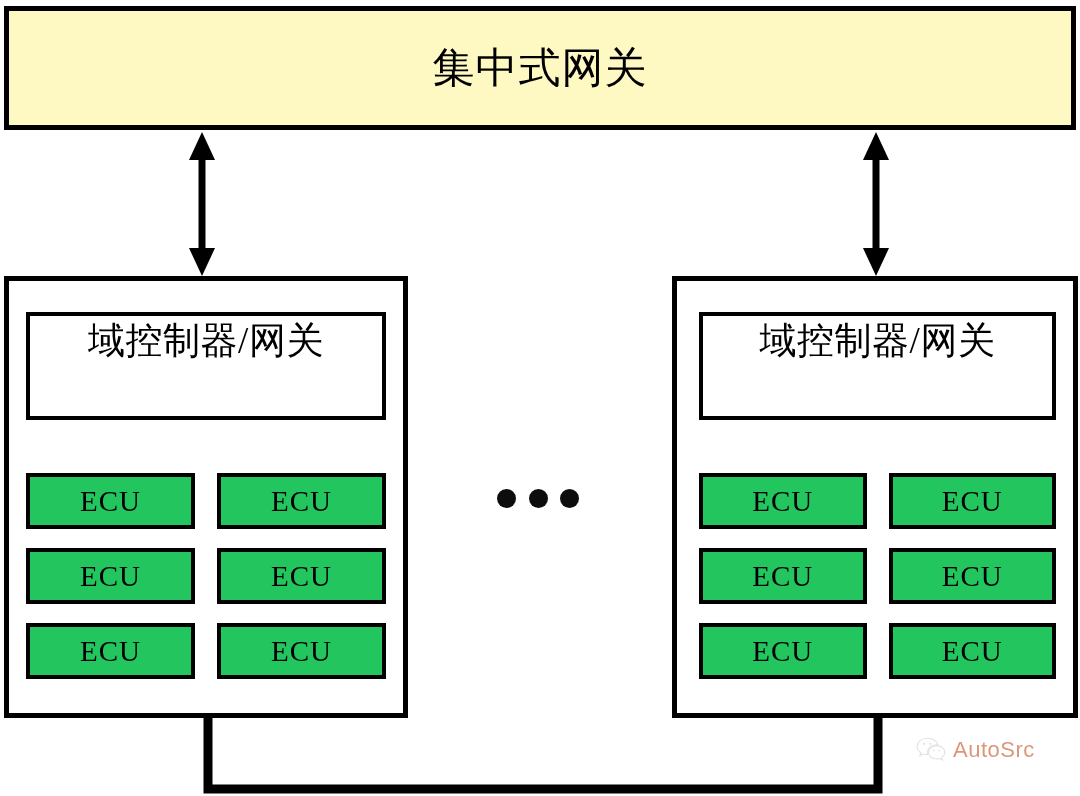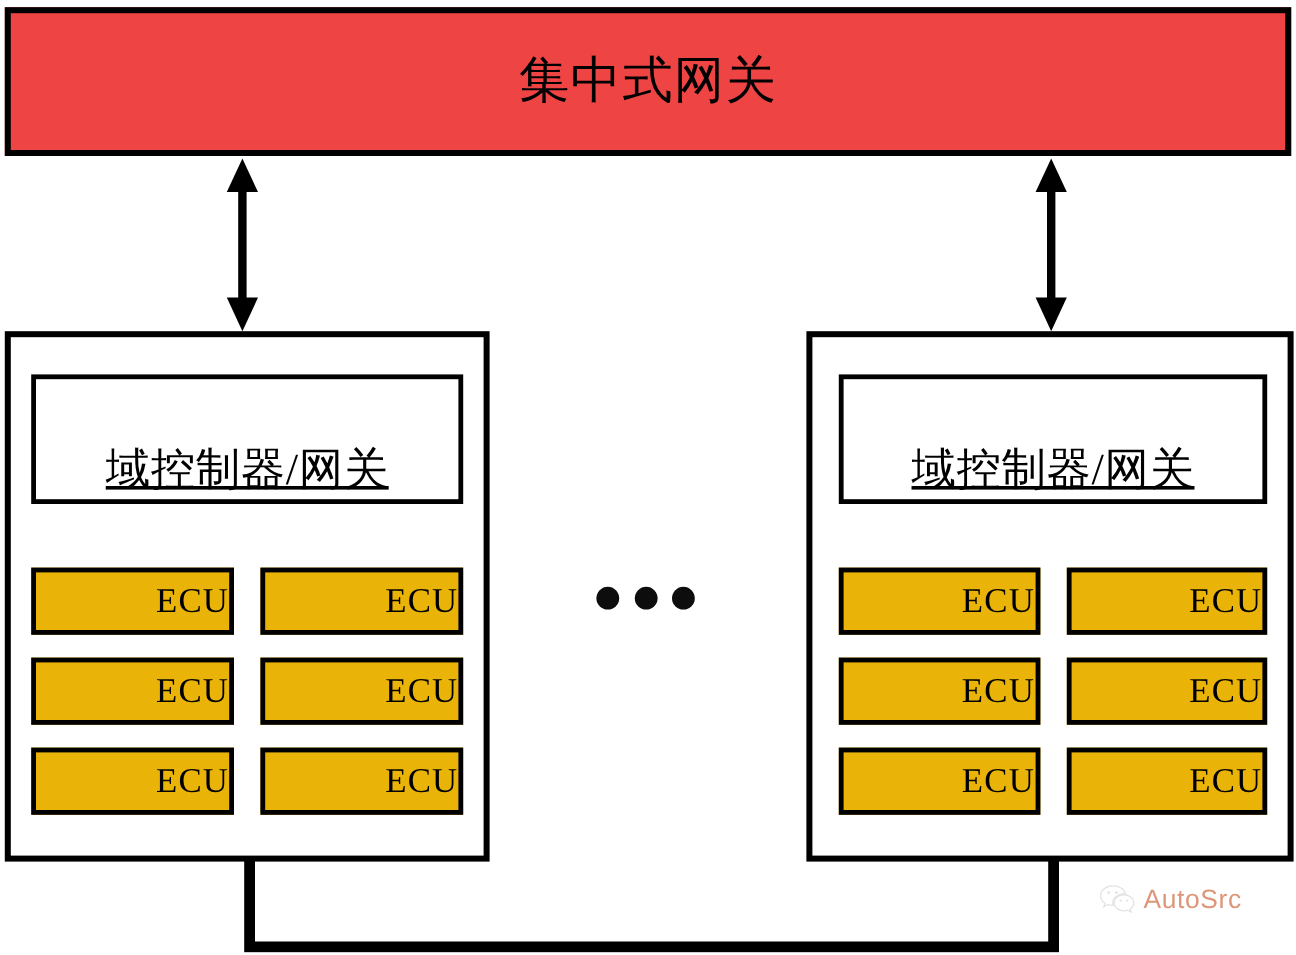--- a/index.html
+++ b/index.html
@@ -16,21 +16,21 @@
     width: 1080px;
     height: 796px;
     background: #ffffff;
     overflow: hidden;
   }
 
   
   .box {
     position: absolute;
     box-sizing: border-box;
-    background: #ef4444;
+    background: #fef9c3;
     border: 4px solid #000000;
     display: flex;
     align-items: center;
     justify-content: center;
     text-align: center;
     line-height: 1;
   }
 
   
   #gateway-box {
@@ -58,23 +58,22 @@
   #domain-panel-right { left: 672px; width: 406px; }
 
   .dc-header {
     position: absolute;
     box-sizing: border-box;
     background: #ffffff;
     border: 4px solid #000000;
     top: 31px;
     height: 108px;
     display: flex;
-    align-items: flex-end;
+    align-items: flex-start;
     justify-content: center;
-    text-decoration: underline;
   }
   #domain-panel-left  .dc-header { left: 17px; right: 17px; }
   #domain-panel-right .dc-header { left: 22px; right: 17px; }
   .dc-header .label {
     font-size: 37px;
     letter-spacing: 0.5px;
   }
 
   
   .ecu-grid {
@@ -84,26 +83,26 @@
     top: 192px;
     display: grid;
     grid-template-columns: 1fr 1fr;
     column-gap: 22px;
     row-gap: 19px;
   }
   #domain-panel-right .ecu-grid { left: 22px; right: 17px; }
 
   .ecu-box {
     box-sizing: border-box;
-    background: #eab308;
+    background: #22c55e;
     border: 4px solid #000000;
     height: 56px;
     display: flex;
     align-items: center;
-    justify-content: flex-end;
+    justify-content: center;
   }
   .ecu-box .label {
     font-size: 29px;
     letter-spacing: 1px;
   }
 
   
   .arrow-link {
     position: absolute;
     width: 44px;

